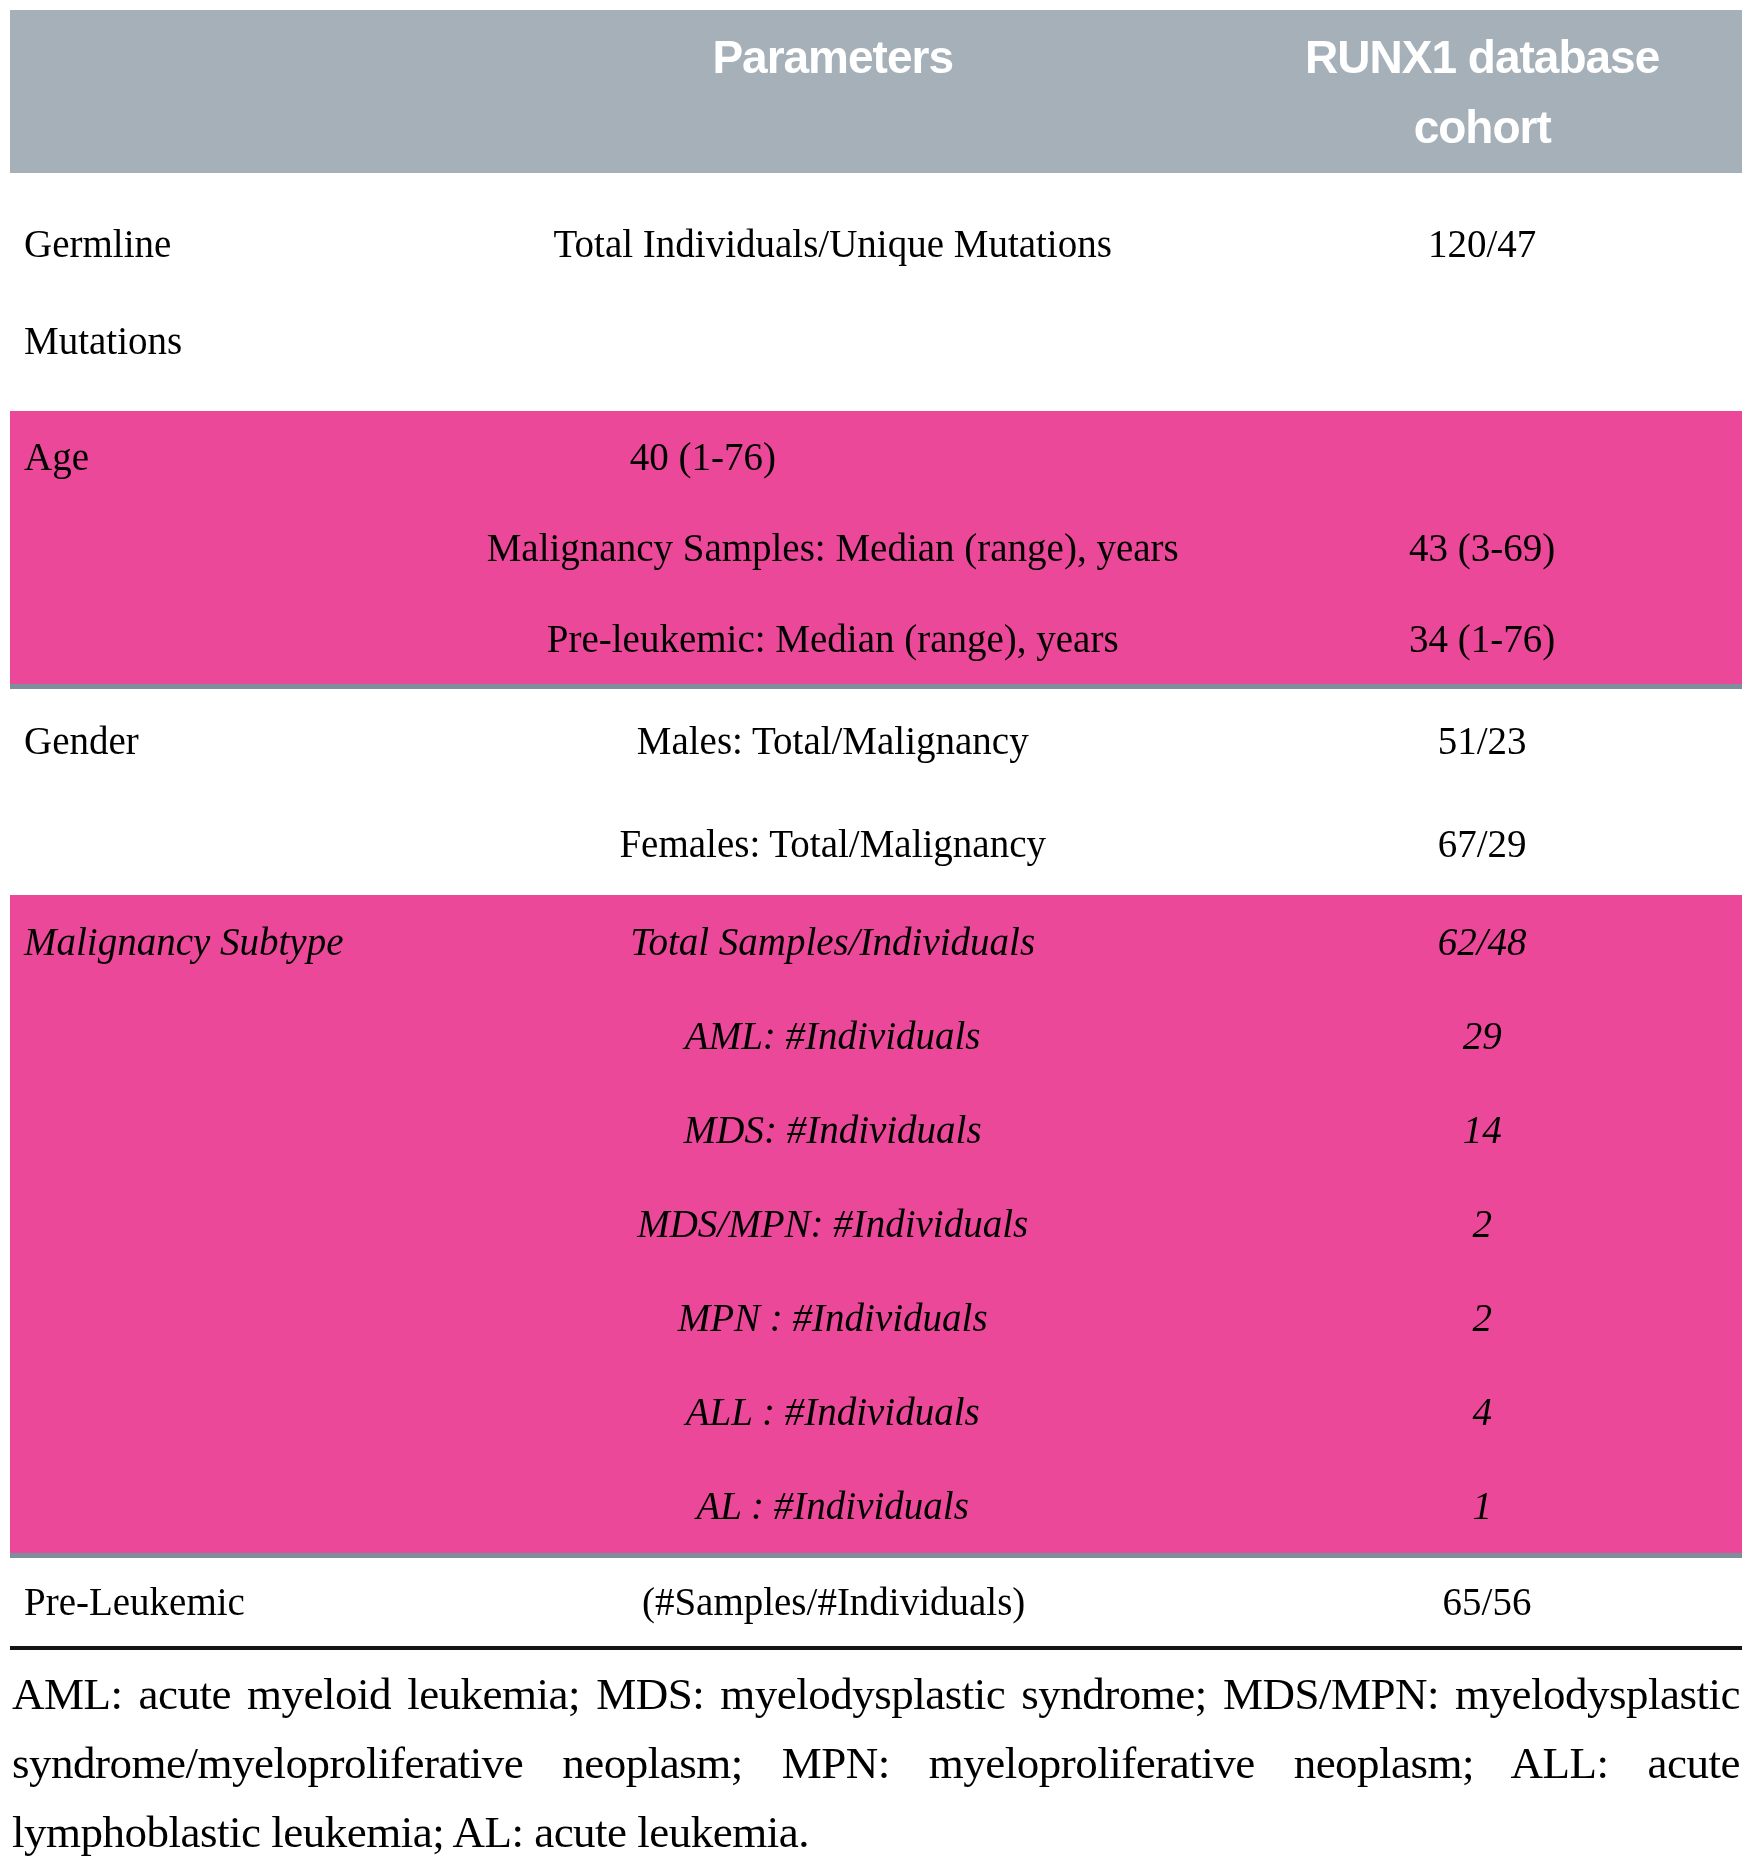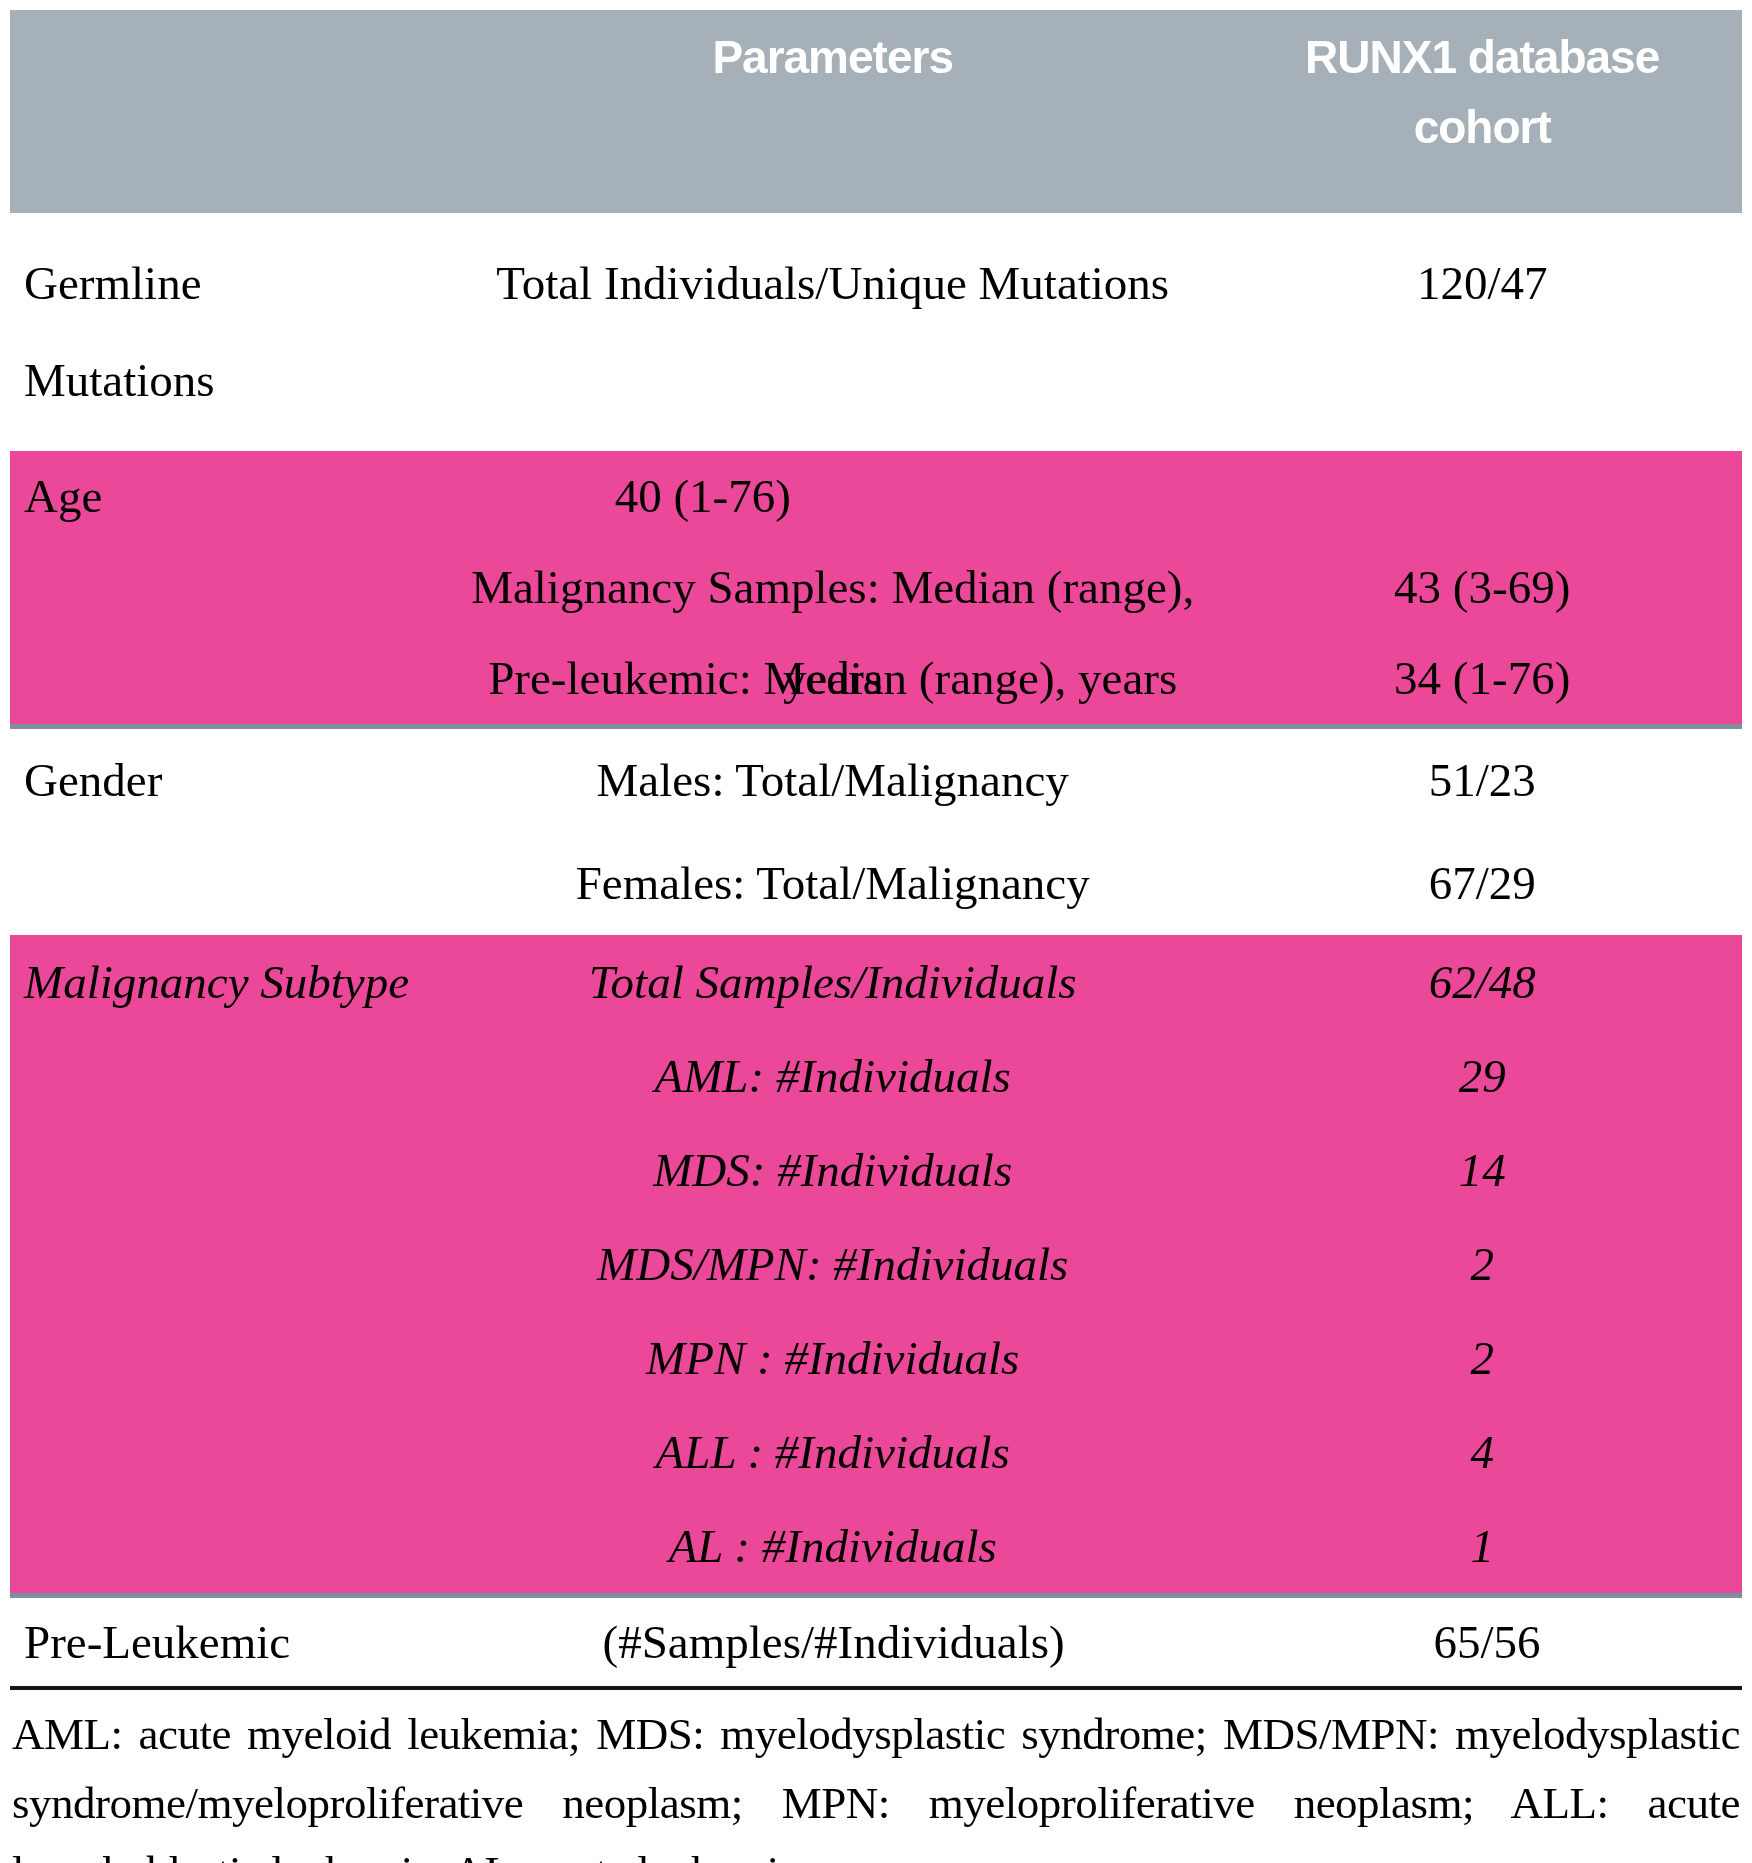--- a/index.html
+++ b/index.html
@@ -15,21 +15,21 @@
   }
   .sheet {
     position: relative;
     width: 1732px;
     margin: 10px 10px 0 10px;
   }
   
   .thead {
     display: flex;
     background: #a5b0b9;
-    height: 203px;
+    height: 163px;
     align-items: flex-start;
     padding-top: 12px;
     box-sizing: border-box;
     font-family: "Liberation Sans", sans-serif;
     font-weight: bold;
     font-size: 46px;
     line-height: 70px;
     color: #ffffff;
     letter-spacing: -1px;
   }
@@ -42,21 +42,21 @@
     text-align: center;
   }
   
   .sect { width: 100%; }
   .sect.band { background: #ec4899; }
   .sect.div-slate { border-bottom: 5px solid #7d8f9b; }
   .sect.div-black { border-bottom: 4px solid #141414; }
   .row {
     display: flex;
     align-items: flex-start;
-    font-size: 47px;
+    font-size: 39px;
   }
   .c1 {
     width: 25%;
     box-sizing: border-box;
     padding-left: 14px;
     text-align: left;
     white-space: pre-line;
   }
   .c2 { width: 45%; text-align: center; }
   .c3 { width: 30%; text-align: center; }

